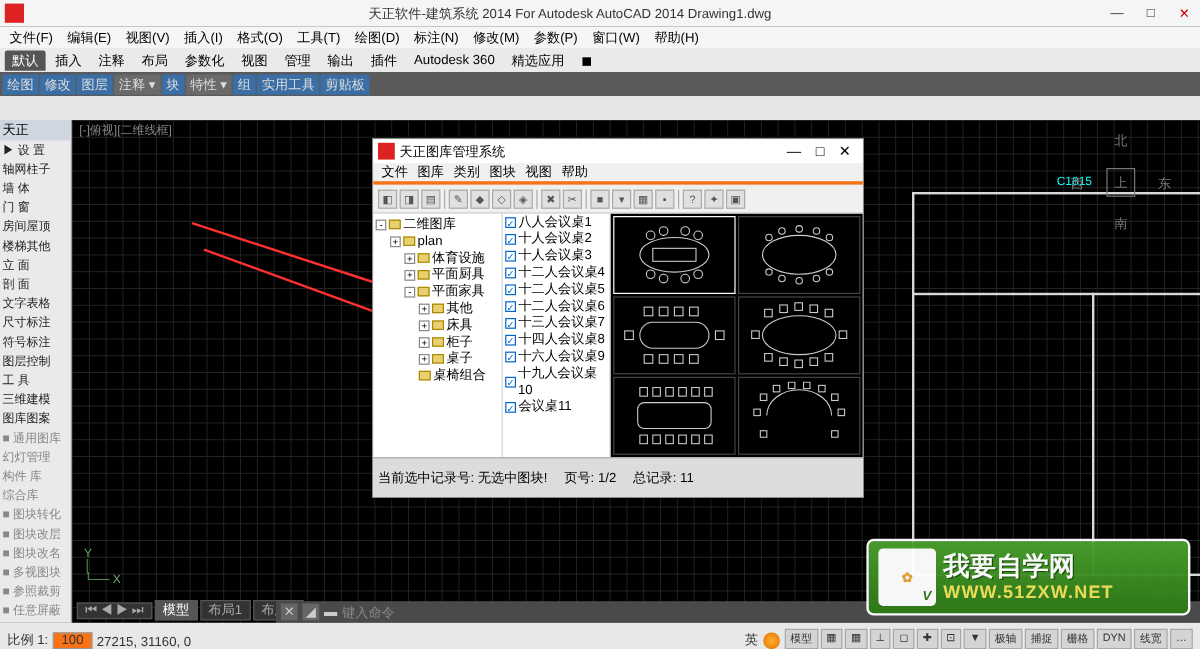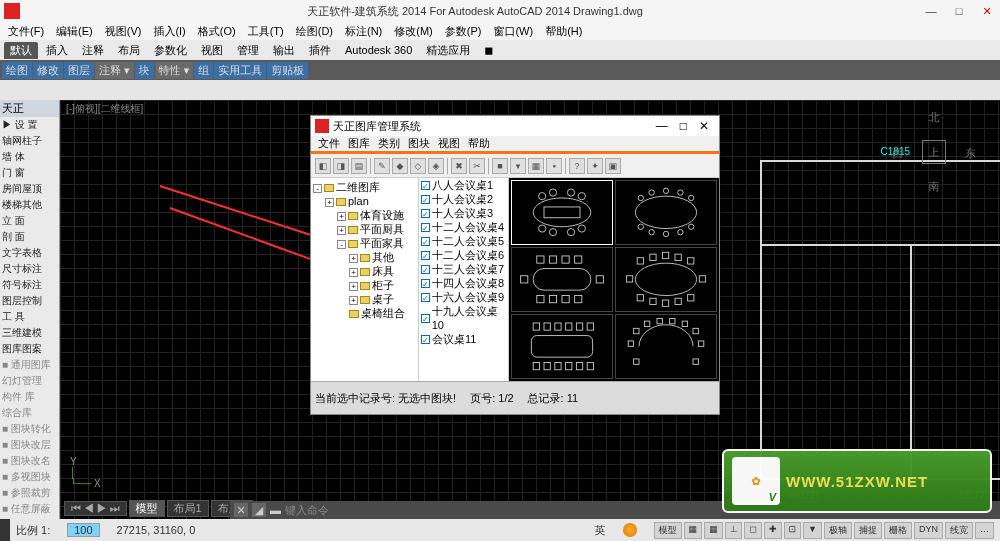--- a/index.html
+++ b/index.html
@@ -57,21 +57,21 @@
 .dialog .tree .tnico { display:inline-block; width:10px; height:8px; background:#e8d070; border:1px solid #a80; margin-right:2px; vertical-align:middle; }
 .dialog .list { width:90px; background:#fff; border-right:1px solid #ccc; overflow:auto; font-size:10px; }
 .dialog .list .li { display:flex; align-items:center; padding:0 2px; line-height:14px; cursor:default; }
 .dialog .list .li .cb { width:9px; height:9px; border:1px solid #0066cc; margin-right:2px; background:#fff; position:relative; }
 .dialog .list .li .cb::after { content:"✓"; color:#0066cc; font-size:8px; position:absolute; top:-2px; left:0; }
 .dialog .preview { flex:1; background:#000; display:grid; grid-template-columns:1fr 1fr; grid-template-rows:1fr 1fr 1fr; gap:2px; padding:2px; }
 .dialog .preview .cell { border:1px solid #444; display:flex; align-items:center; justify-content:center; }
 .dialog .preview .cell.sel { border-color:#fff; }
 .dialog .preview svg { width:90%; height:90%; }
 .dialog .dstatus { height:18px; background:#dcdcdc; display:flex; align-items:center; padding:16px 4px; font-size:10px; gap:14px; border-top:1px solid #aaa; }
-.statusbar { position:absolute; bottom:0; left:0; right:0; height:22px; background:#e8e8e8; display:flex; align-items:center; padding:0 6px; font-size:10px; color:#333; gap:17px;margin-left:10px; }
+.statusbar { position:absolute; bottom:0; left:0; right:0; height:22px; background:#e8e8e8; display:flex; align-items:flex-end; padding:0 6px; font-size:10px; color:#333; gap:4px; }
 .statusbar .sp { flex:1; }
 .statusbar .sbtn { padding:1px 4px; border:1px solid #aaa; background:#d4d4d4; font-size:9px; }
 .cmdline { position:absolute; bottom:22px; left:230px; right:0; height:18px; background:#4a4a4a; color:#ccc; font-size:10px; display:flex; align-items:center; padding:0 4px; gap:4px; }
 .cmdline .cx { width:14px; height:14px; background:#666; text-align:center; line-height:14px; }
 .watermark { position:absolute; right:8px; bottom:28px; width:270px; height:64px; background:linear-gradient(#4a9f2e,#2e7a16); border-radius:6px; display:flex; align-items:center; padding:4px 8px; gap:6px; border:2px solid #fff; opacity:0.97; }
 .watermark .wico { width:48px; height:48px; background:#fff; border-radius:4px; display:flex; align-items:center; justify-content:center; font-size:22px; font-weight:bold; color:#2e7a16; position:relative; }
 .watermark .wtxt { color:#fff; font-size:22px; font-weight:bold; line-height:1.1; text-shadow:1px 1px 0 #195009; }
 .watermark .wurl { color:#f2e25a; font-size:15px; font-weight:bold; letter-spacing:1px; }
 </style>
 </head>
@@ -385,27 +385,28 @@
   <span>▬</span>
   <span style="color:#888">键入命令</span>
 </div>
 
 <div class="watermark">
   <div class="wico">
       <span style="color:#e8a030">✿</span>
       <span style="position:absolute;right:4px;bottom:2px;font-style:italic">V</span>
     </div>
   <div>
+    <div class="wtxt">我要自学网</div>
     <div class="wurl">WWW.51ZXW.NET</div>
   </div>
 </div>
 
 <div class="statusbar">
   <span>比例 1:</span>
-  <span style="background:#7dd3fc;border:1px solid #999;padding:0 6px">100</span>
+  <span style="background:#f97316;border:1px solid #999;padding:0 6px">100</span>
   <span>27215, 31160, 0</span>
   <div class="sp"></div>
   <span>英</span>
   <span style="width:14px;height:14px;background:radial-gradient(#ffb030,#e07000);border-radius:50%"></span>
   <div id="statusbtns" style="display:flex;gap:2px">
       <span class="sbtn">模型</span>
       <span class="sbtn">▦</span>
       <span class="sbtn">▦</span>
       <span class="sbtn">⊥</span>
       <span class="sbtn">◻</span>

